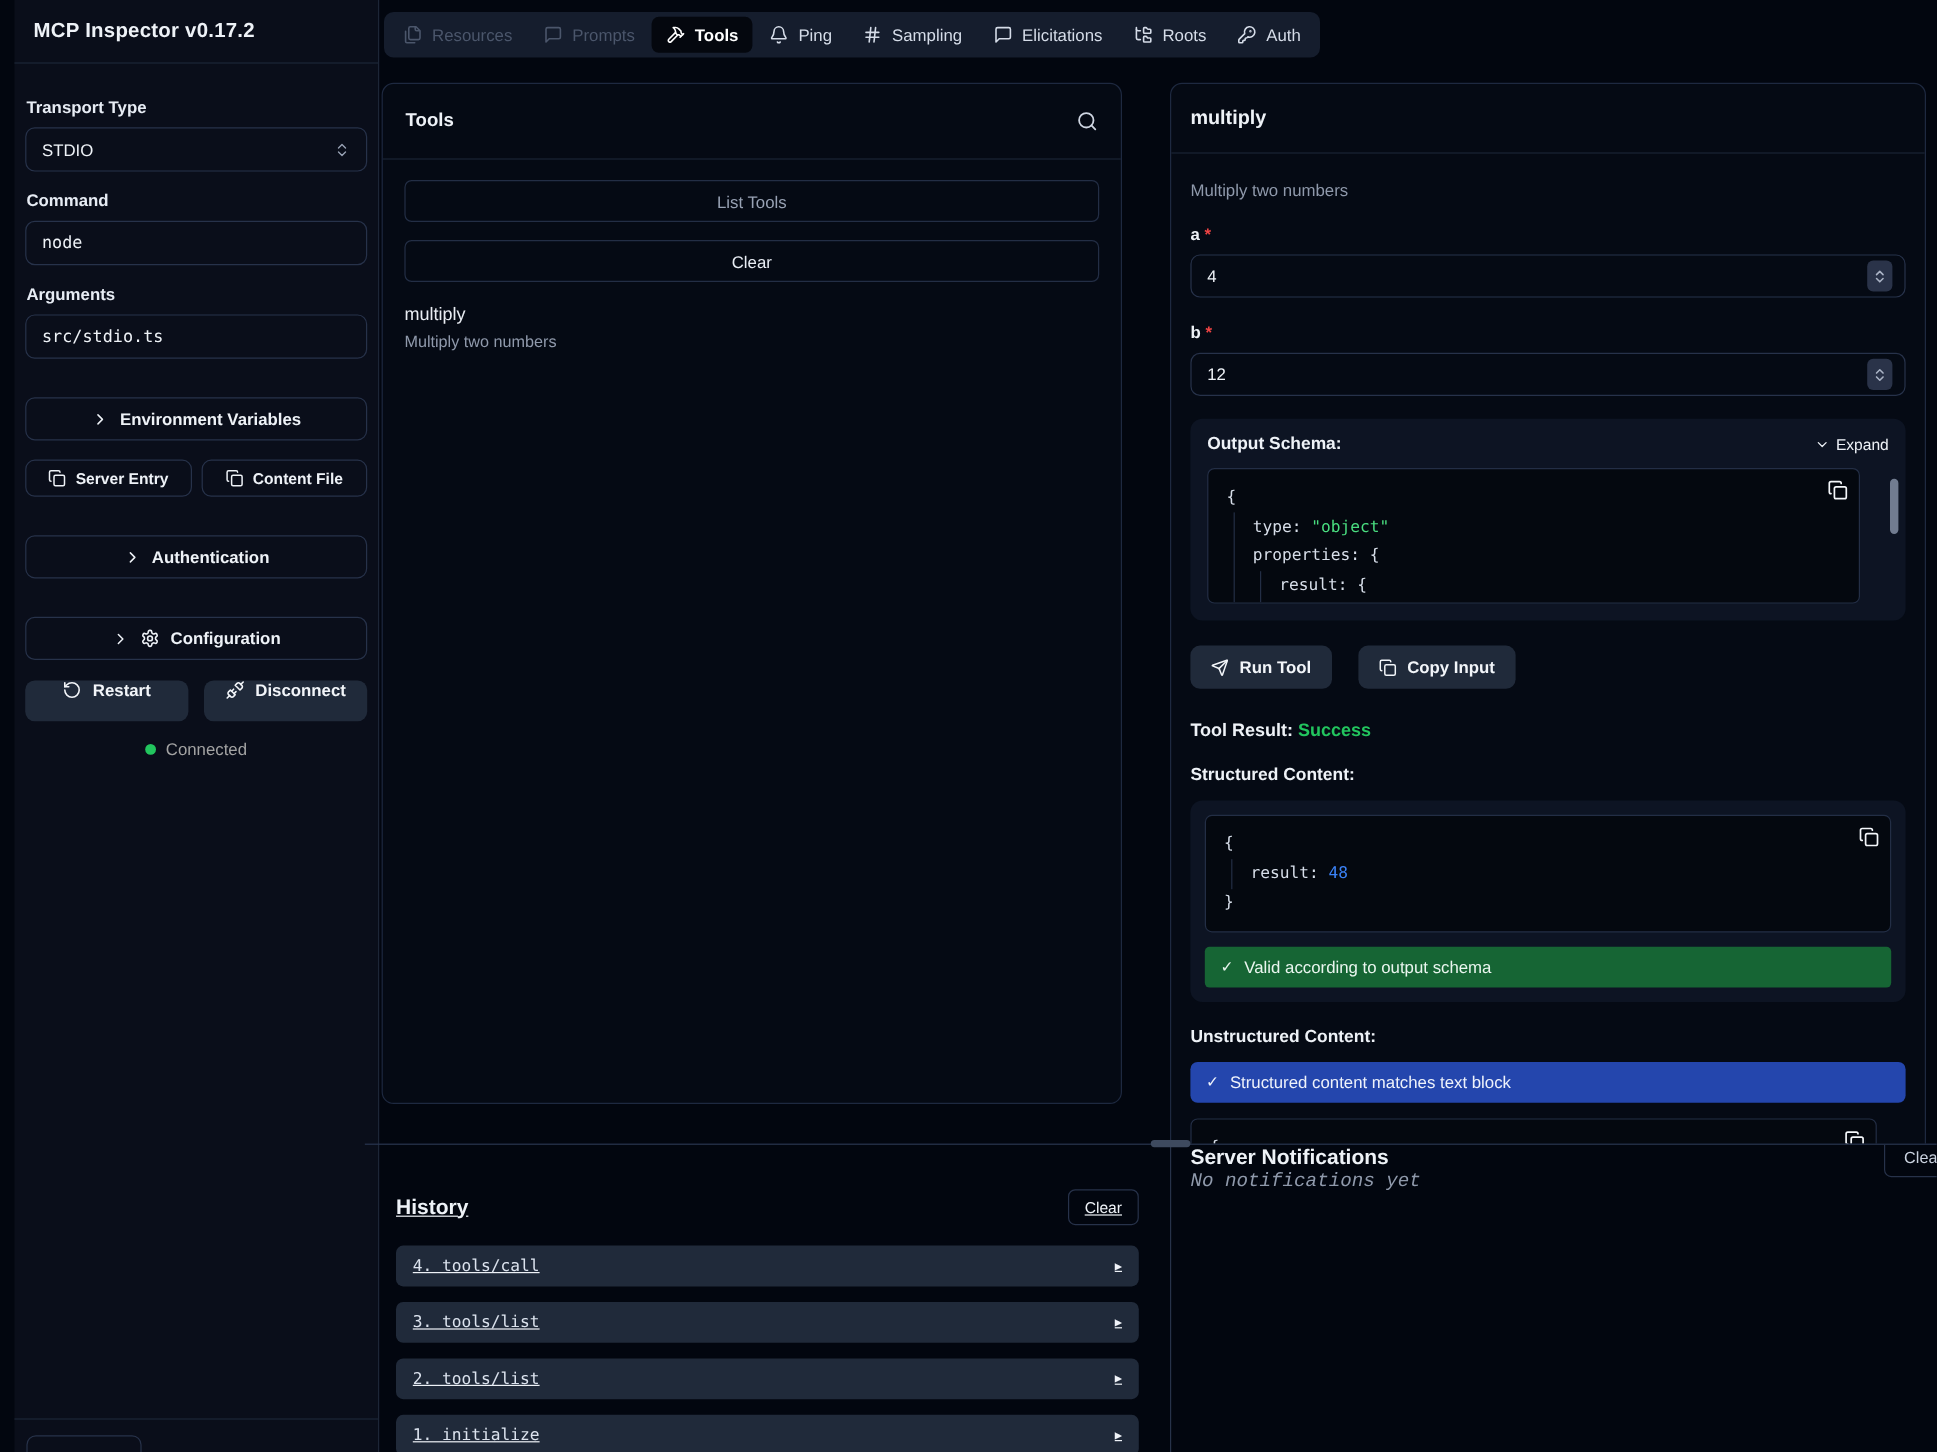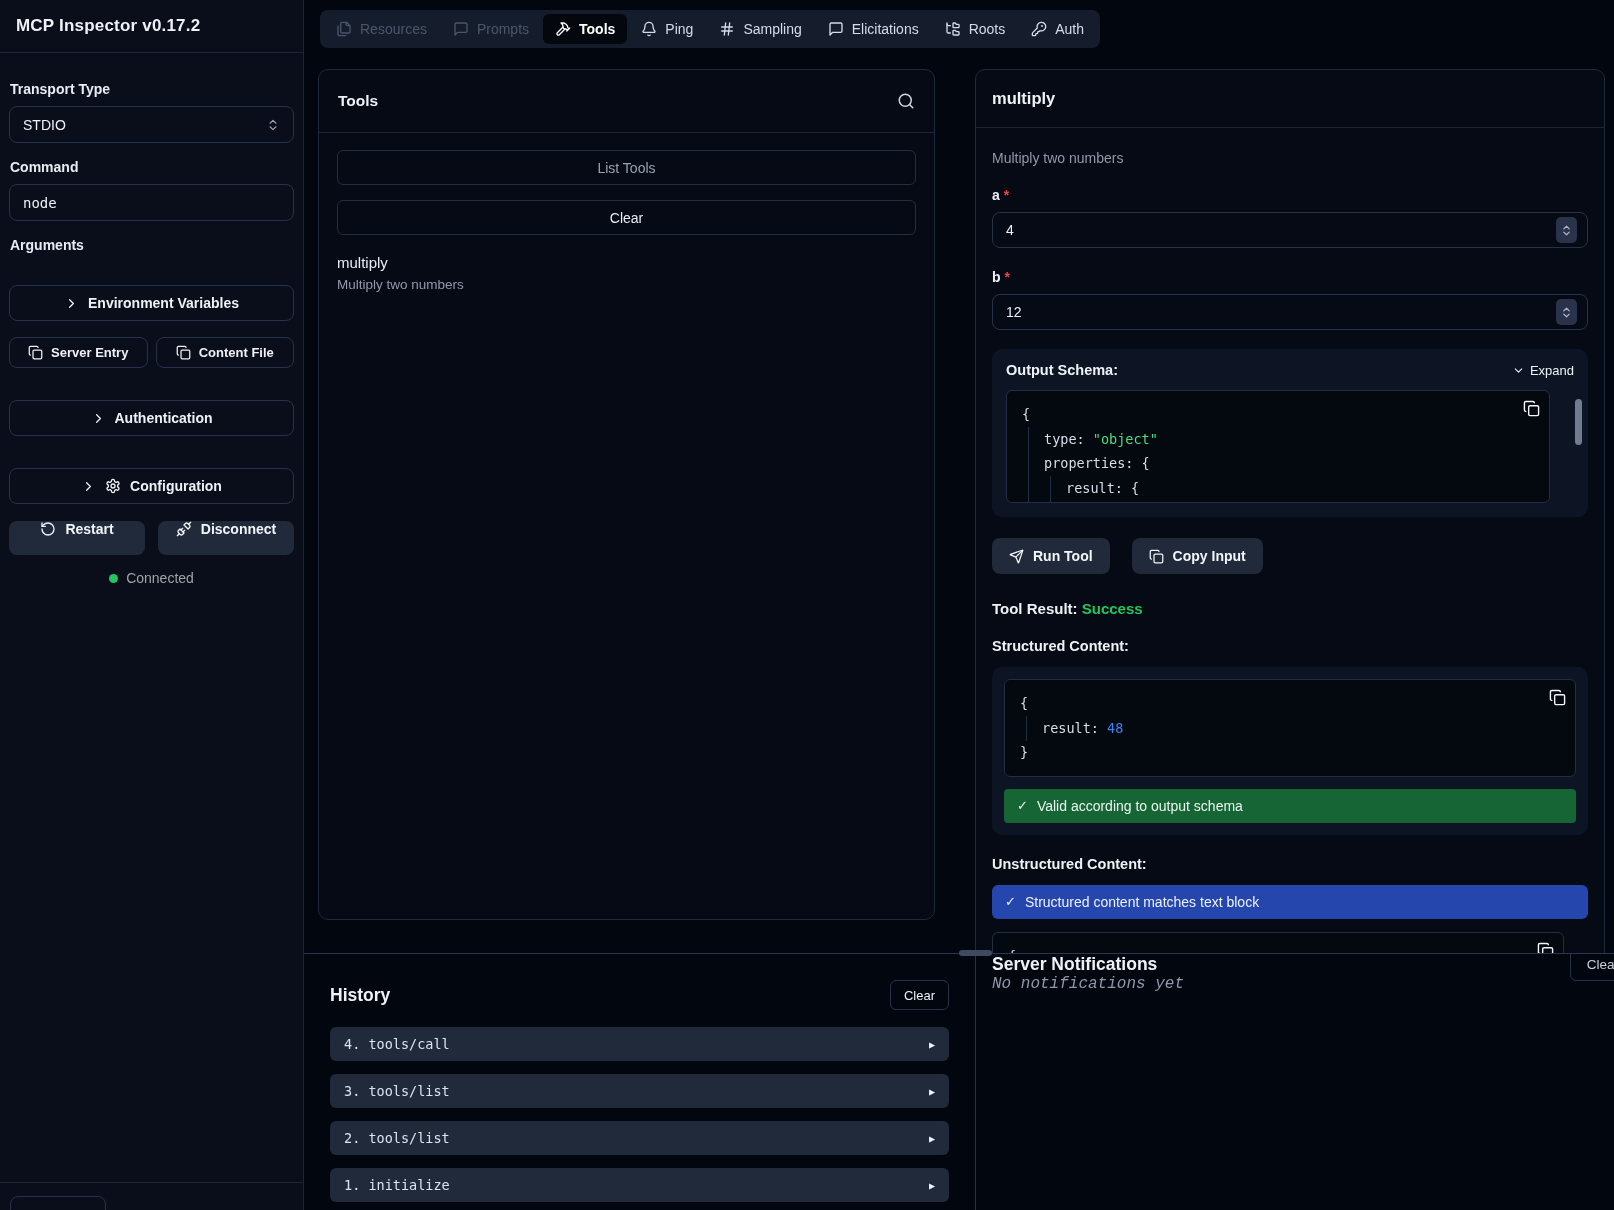--- a/index.html
+++ b/index.html
@@ -7,21 +7,21 @@
   body {
     background:#02060f; color:#eef2f7;
     font-family:"Liberation Sans", sans-serif; font-size:14px;
     position:relative;
   }
   .mono { font-family:"DejaVu Sans Mono", monospace; }
   svg { display:block; }
   .ic { display:inline-flex; align-items:center; justify-content:center; flex:none; }
 
   
-  .sidebar { position:absolute; left:0; top:0; bottom:0; width:304px;
+  .sidebar { position:absolute; left:12px; top:0; bottom:0; width:304px;
     background:#0a0e1a; border-right:1px solid #1d2637; }
   .sb-header { height:53px; display:flex; align-items:center; padding:0 16px;
     border-bottom:1px solid #1d2637; font-size:17px; font-weight:700; letter-spacing:.2px; }
   .sb-body { padding:12px 9px 0; }
   .sb-label { font-size:14px; font-weight:600; color:#e7ecf4; margin:16px 1px 9px; }
   .sb-field { height:37px; border:1px solid #27324a; border-radius:8px; background:transparent;
     display:flex; align-items:center; justify-content:space-between; padding:0 13px; font-size:14px; color:#eef2f7; }
   .sb-collapse { width:100%; height:36px; border:1px solid #27324a; border-radius:8px; background:transparent;
     display:flex; align-items:center; justify-content:center; gap:9px; font-size:14px; font-weight:600;
     color:#eef2f7; margin-top:32px; }
@@ -108,21 +108,21 @@
   .content-label { margin-top:21px; font-size:14.5px; font-weight:700; }
   .structured-box { margin-top:13px; background:#0d1423; border-radius:10px; padding:12px; }
   .structured-box .code-block { margin:0; height:auto; }
   .banner { height:34px; display:flex; align-items:center; gap:9px; padding:0 13px; font-size:14px; }
   .banner.green { margin-top:12px; background:#166534; border-radius:4px; color:#eaf6ef; }
   .banner.blue { margin-top:13px; background:#2446ad; border-radius:6px; color:#eef2fb; }
   .check { font-size:13px; }
   .code-partial { margin-top:13px; height:60px; }
 
   
-  .history-pane { position:absolute; left:0; top:4px; bottom:0; width:671px; padding:0 26px; overflow:hidden; }
+  .history-pane { position:absolute; left:0; top:15px; bottom:0; width:671px; padding:0 26px; overflow:hidden;text-decoration:underline; }
   .pane-head { display:flex; align-items:center; justify-content:space-between; margin-top:22px; }
   .pane-title { font-size:17.5px; font-weight:700; }
   .small-clear { height:30px; padding:0 13px; border:1px solid #27324a; border-radius:6px;
     background:transparent; color:#eef2f7; font-size:13px; }
   .history-list { margin-top:17px; }
   .h-item { height:34px; background:#202a3a; border-radius:6px; display:flex; align-items:center;
     justify-content:space-between; padding:0 14px; margin-bottom:13px;
     font-family:"DejaVu Sans Mono", monospace; font-size:13.5px; color:#dce3ee; }
   .play { font-size:10px; color:#f0f3f8; }
 
@@ -148,20 +148,23 @@
           </svg>
       </span>
     </div>
 
     <div class="sb-label">Command</div>
     <div class="sb-field mono">
       <span>node</span>
     </div>
 
     <div class="sb-label">Arguments</div>
+    <div class="sb-field mono">
+      <span>src/stdio.ts</span>
+    </div>
 
     <button class="sb-collapse">
       <span class="ic">
         <svg width="15" height="15" viewBox="0 0 24 24" fill="none" stroke="currentColor" stroke-width="2" stroke-linecap="round" stroke-linejoin="round">
             <path d="m9 18 6-6-6-6"></path>
           </svg>
       </span>
       <span>Environment Variables</span>
     </button>
 

